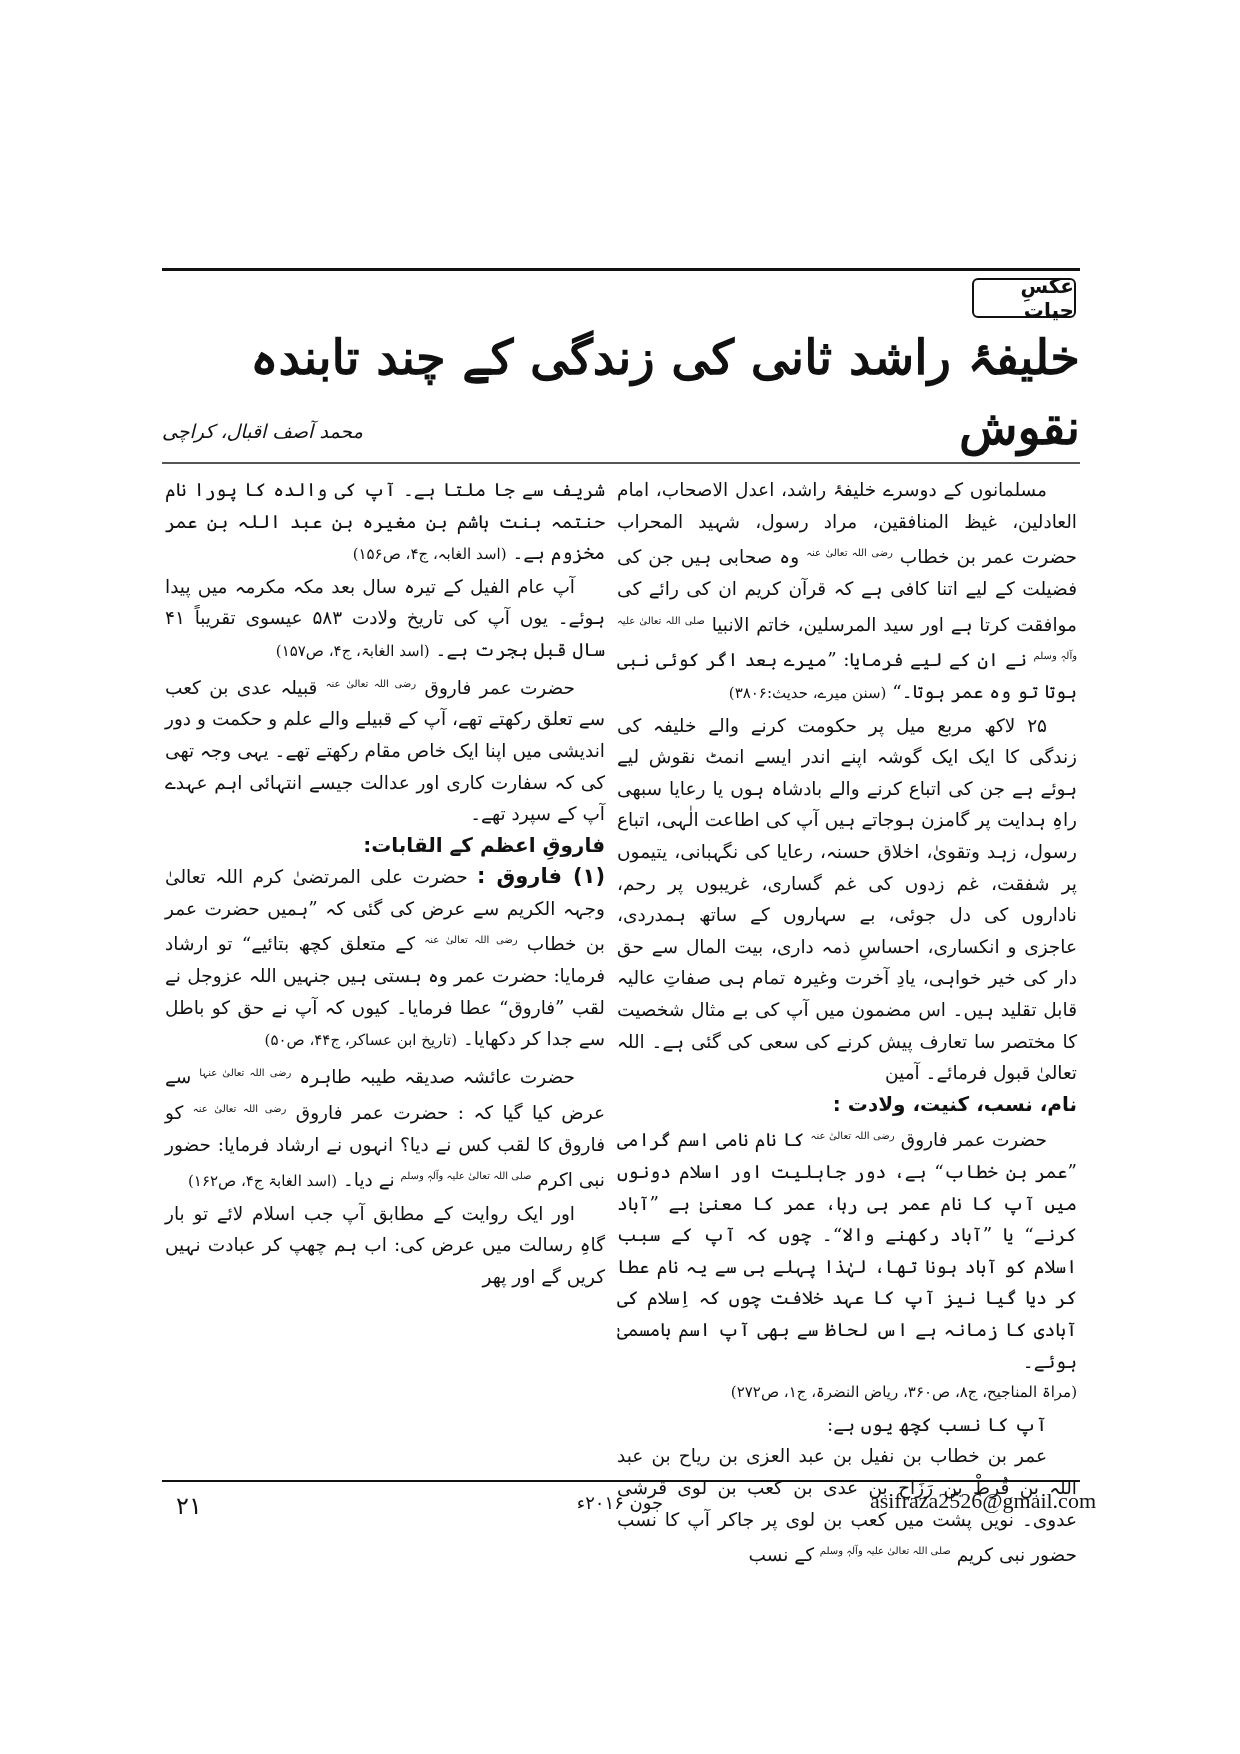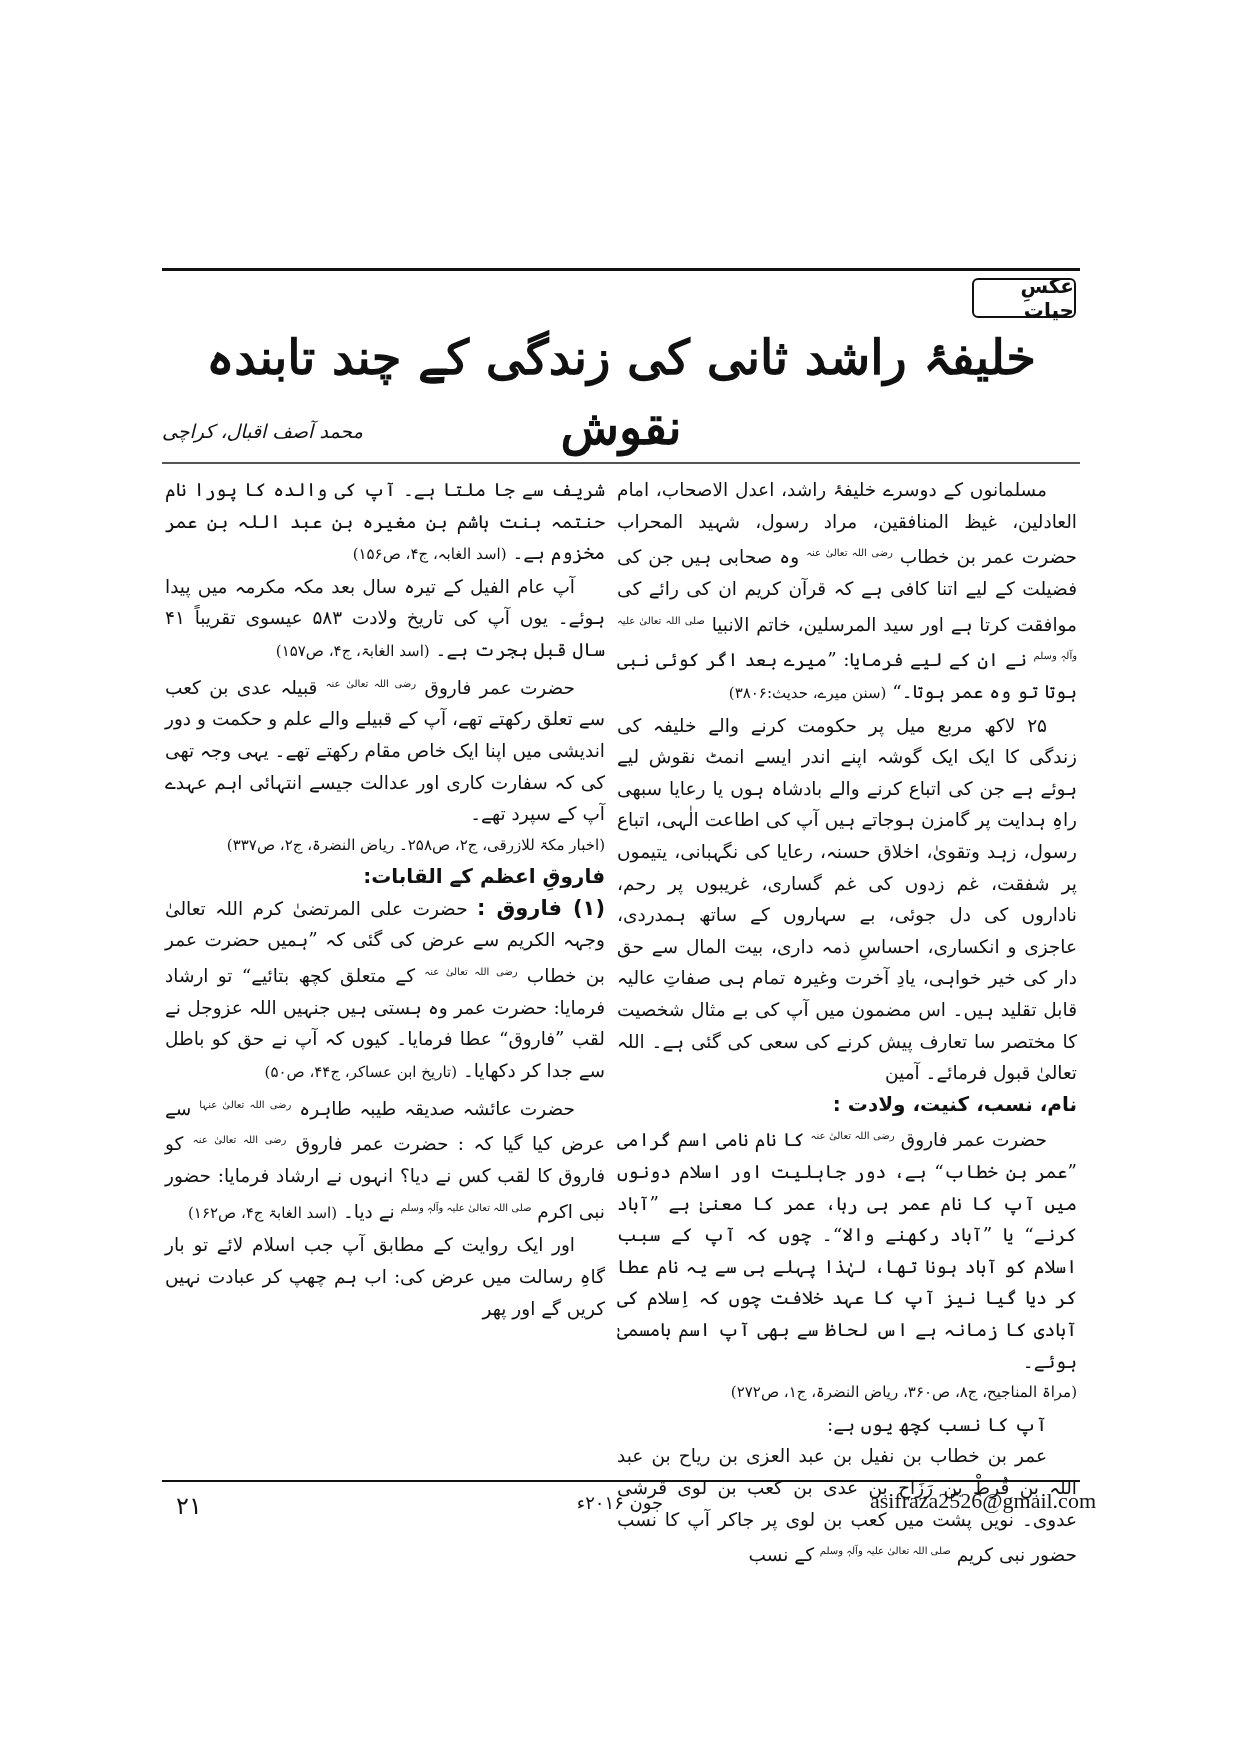--- a/index.html
+++ b/index.html
@@ -5,21 +5,21 @@
   html, body { margin: 0; padding: 0; background: #ffffff; }
   body { width: 1240px; height: 1754px; position: relative; overflow: hidden;
          font-family: "DejaVu Sans", sans-serif; color: #111111; }
   .page { position: absolute; left: 0; top: 0; width: 1240px; height: 1754px; border-radius: 15px; }
 
   .rule-top { position: absolute; left: 162px; top: 268px; width: 918px; height: 3px; background: #111; }
   .section-tag { position: absolute; left: 972px; top: 278px; width: 104px; height: 40px;
        border: 2px solid #111; border-radius: 6px; box-sizing: border-box;
        display: flex; align-items: center; justify-content: center;
        font-weight: bold; font-size: 20px; direction: rtl; }
-  .title { position: absolute; left: 162px; top: 322px; width: 918px; text-align: center;
+  .title { position: absolute; left: 162px; top: 322px; width: 918px; 
        font-family: "DejaVu Serif", serif; font-size: 48px; font-weight: bold; direction: rtl;
        line-height: 70px; }
   .author { position: absolute; left: 162px; top: 420px; width: 300px; direction: rtl; text-align: left;
        font-family: "DejaVu Serif", serif; font-size: 19px; font-style: italic; }
   .rule-author { position: absolute; left: 162px; top: 462px; width: 918px; height: 2px; background: #555; }
 
   .col { position: absolute; top: 474px; direction: rtl; text-align: justify;
        font-family: "DejaVu Serif", serif; font-size: 18.5px; line-height: 31.6px; }
   .col-right { left: 617px; width: 460px; }
   .col-left  { left: 165px; width: 440px; }
@@ -80,21 +80,20 @@
     </p>
     <p class="indent">
       <span>آپ عام الفیل کے تیرہ سال بعد مکہ مکرمہ میں پیدا ہوئے۔ یوں آپ کی تاریخ ولادت ۵۸۳ عیسوی تقریباً ۴۱ سال قبل ہجرت ہے۔</span>
       <span class="ref">(اسد الغابۃ، ج۴، ص۱۵۷)</span>
     </p>
     <p class="indent">
       <span>حضرت عمر فاروق</span>
       <span class="honorific">رضی اللہ تعالیٰ عنہ</span>
       <span>قبیلہ عدی بن کعب سے تعلق رکھتے تھے، آپ کے قبیلے والے علم و حکمت و دور اندیشی میں اپنا ایک خاص مقام رکھتے تھے۔ یہی وجہ تھی کی کہ سفارت کاری اور عدالت جیسے انتہائی اہم عہدے آپ کے سپرد تھے۔</span>
     </p>
-    <p class="ref">(اخبار مکۃ للازرقی، ج۲، ص۲۵۸۔ ریاض النضرۃ، ج۲، ص۳۳۷)</p>
     <p class="heading">فاروقِ اعظم کے القابات:</p>
     <p>
       <span class="lead">(۱) فاروق :</span>
       <span>حضرت علی المرتضیٰ کرم اللہ تعالیٰ وجہہ الکریم سے عرض کی گئی کہ ”ہمیں حضرت عمر بن خطاب</span>
       <span class="honorific">رضی اللہ تعالیٰ عنہ</span>
       <span>کے متعلق کچھ بتائیے“ تو ارشاد فرمایا: حضرت عمر وہ ہستی ہیں جنہیں اللہ عزوجل نے لقب ”فاروق“ عطا فرمایا۔ کیوں کہ آپ نے حق کو باطل سے جدا کر دکھایا۔</span>
       <span class="ref">(تاریخ ابن عساکر، ج۴۴، ص۵۰)</span>
     </p>
     <p class="indent">
       <span>حضرت عائشہ صدیقہ طیبہ طاہرہ</span>

